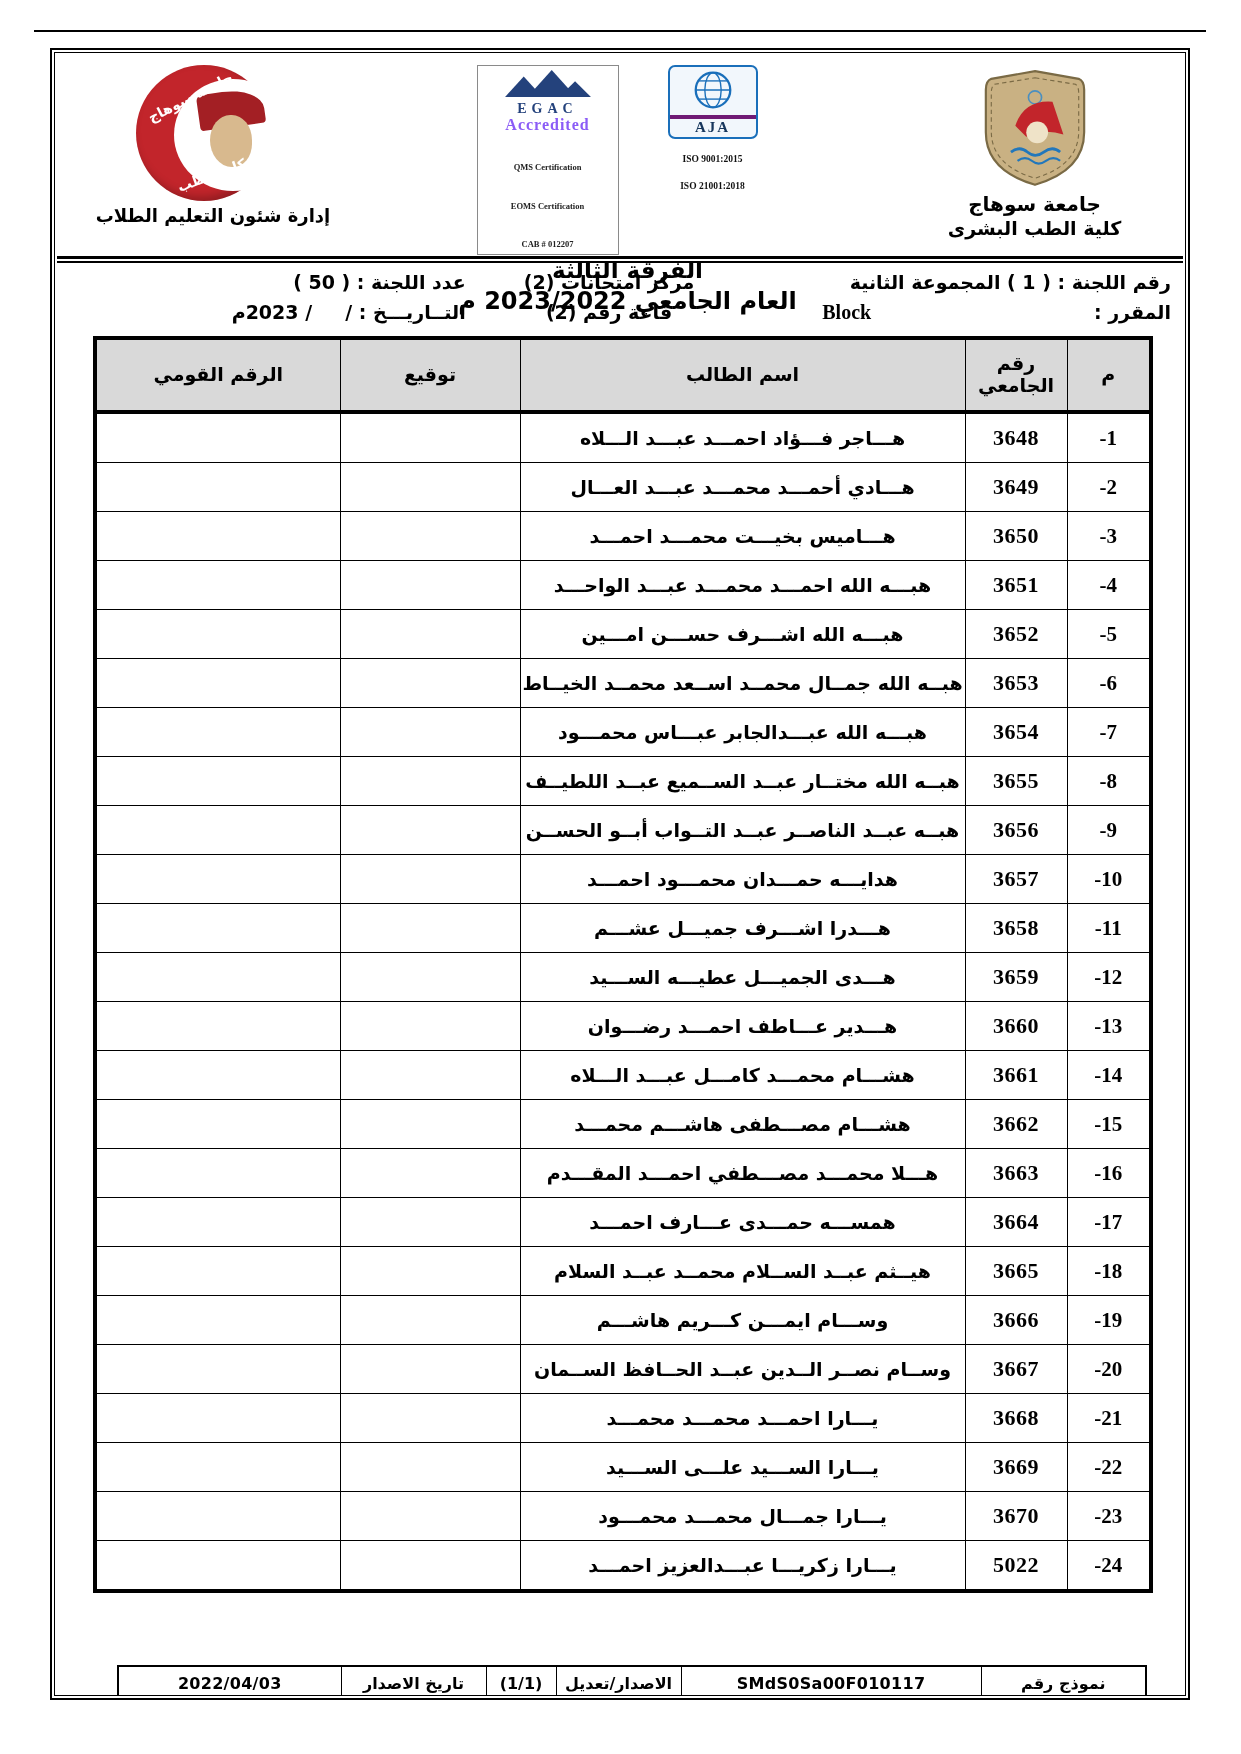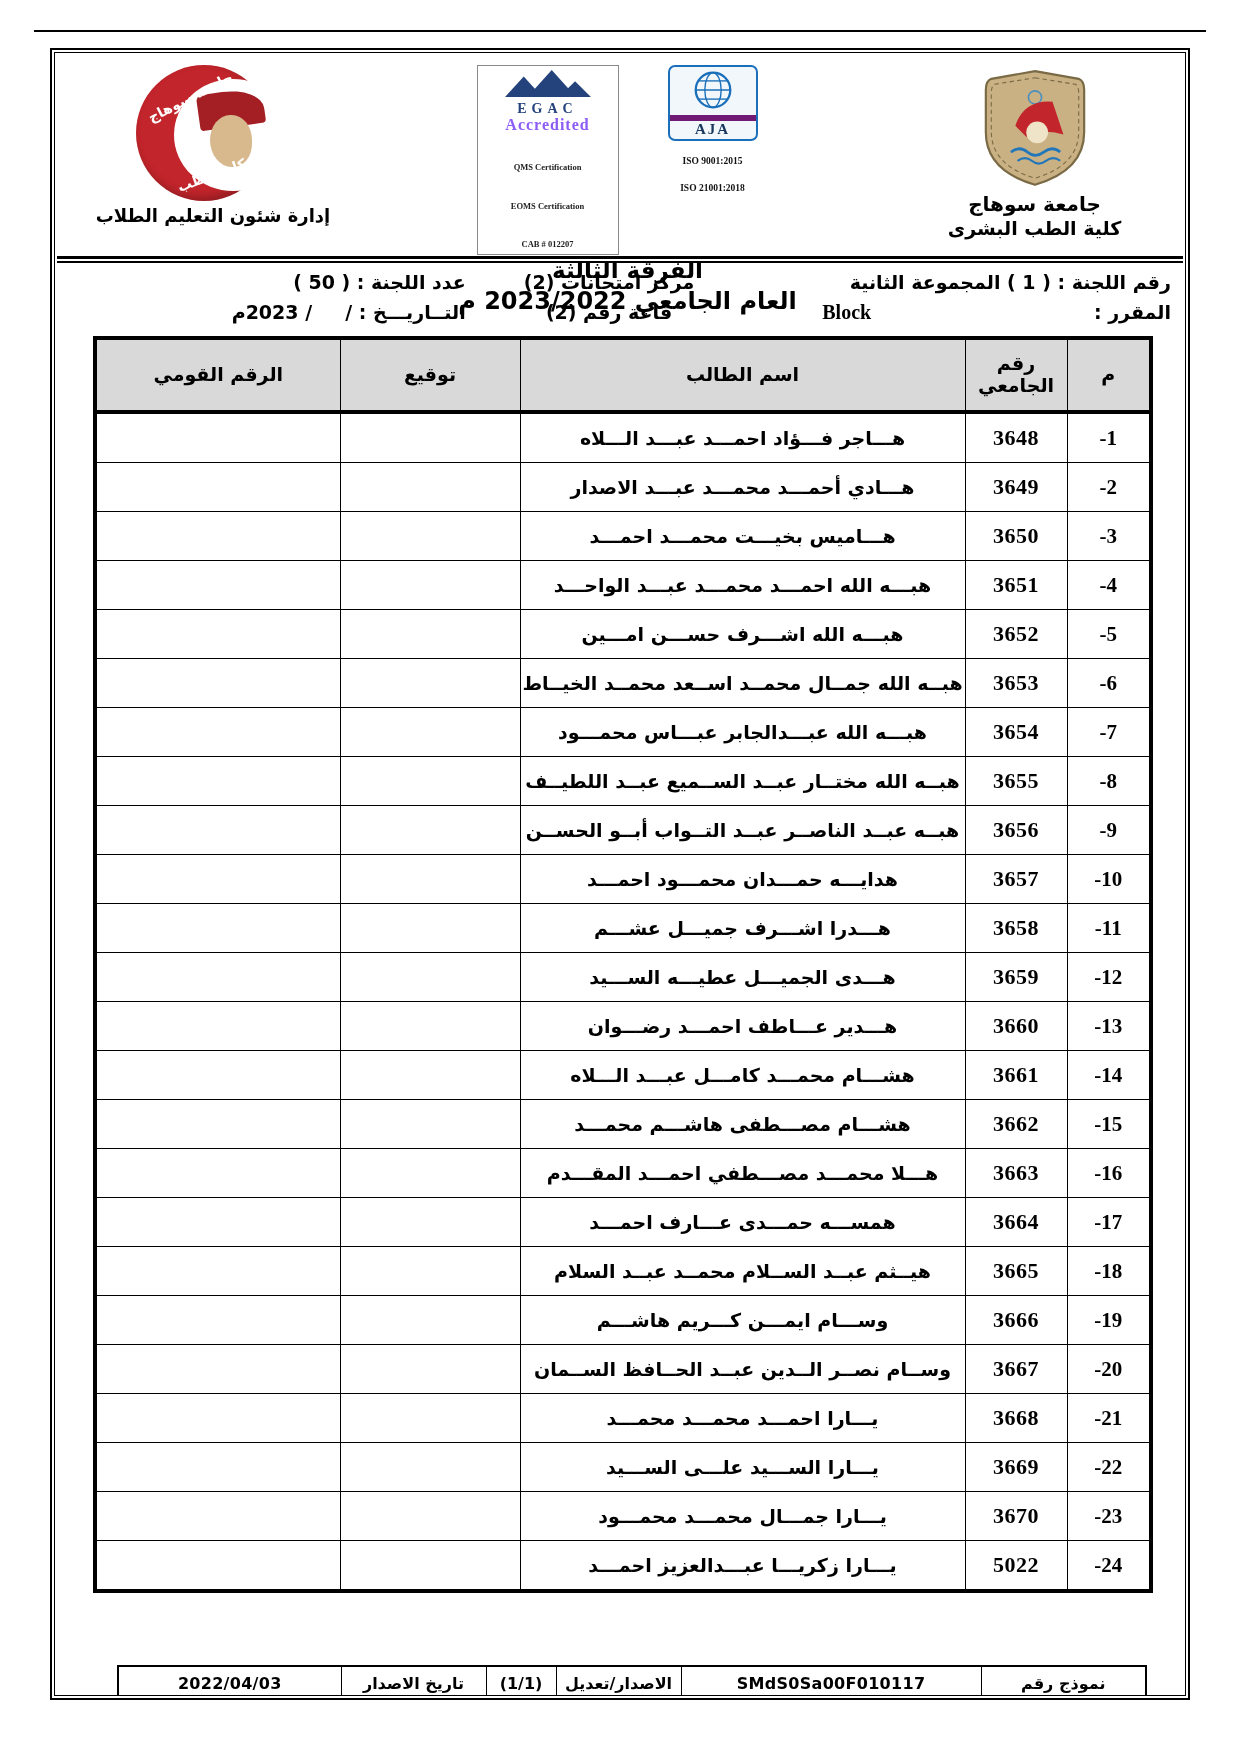--- a/index.html
+++ b/index.html
@@ -18,21 +18,21 @@
   .brand-right .uni-name{font-size:20px;line-height:1.3;font-family:"DejaVu Sans",sans-serif;}
   .brand-right .fac-name{font-size:19px;line-height:1.2;font-family:"DejaVu Sans",sans-serif;}
   .header-center{flex:1;text-align:center;}
   .accred-row{display:flex;direction:ltr;justify-content:center;align-items:flex-start;gap:28px;margin-top:2px;}
   .egac-box{width:132px;border:1px solid #8a8a8a;background:#fff;padding:3px 4px 4px;}
   .egac-name{color:#24427c;font-size:14px;letter-spacing:5px;font-family:"Liberation Serif",serif;}
   .egac-accredited{color:#8b5cf6;font-size:16px;letter-spacing:1px;margin-top:-1px;}
   .egac-line{font-size:8.5px;line-height:1.25;color:#222;margin-top:28px;}
   .aja-box{width:132px;text-align:center;}
   .aja-badge{border:2px solid #1a6fba;border-radius:7px;width:86px;margin:0 auto;background:#f2f7fc;padding:3px 0 1px;}
-  .aja-name{font-size:15px;color:#16365c;letter-spacing:2px;font-family:"Liberation Serif",serif;border-top:6px solid #701a75;margin-top:1px;}
+  .aja-name{font-size:15px;color:#16365c;letter-spacing:2px;font-family:"Liberation Serif",serif;border-top:4px solid #701a75;margin-top:1px;}
   .aja-line{font-size:9.5px;line-height:1.35;color:#111;margin-top:14px;}
   .doc-title-1{font-size:23px;margin-top:8px;font-family:"DejaVu Sans",sans-serif;}
   .doc-title-2{font-size:23px;margin-top:2px;font-family:"DejaVu Sans",sans-serif;}
   .doc-title-3{font-size:24px;margin-top:4px;font-family:"DejaVu Sans",sans-serif;}
   .brand-left{width:300px;text-align:center;}
   .crescent-wrap{position:relative;width:190px;height:138px;margin:0 auto;}
   .cres-outer{position:absolute;left:18px;top:2px;width:136px;height:136px;border-radius:50%;background:#c2252b;box-shadow:inset -4px -4px 8px rgba(0,0,0,.25);}
   .cres-inner{position:absolute;left:56px;top:16px;width:118px;height:112px;border-radius:50%;background:#fff;}
   .cres-headdress{position:absolute;left:80px;top:28px;width:66px;height:36px;background:#a31f24;border-radius:6px 60% 4px 4px;transform:rotate(-8deg);}
   .cres-face{position:absolute;left:92px;top:52px;width:42px;height:52px;background:#d8b98e;border-radius:50% 50% 46% 54%;}
@@ -182,21 +182,21 @@
           <tr>
             <td class="cell-index">-1</td>
             <td class="cell-seat">3648</td>
             <td class="cell-name">هـــاجر فـــؤاد احمـــد عبـــد الـــلاه</td>
             <td class="cell-sig"></td>
             <td class="cell-nid"></td>
           </tr>
           <tr>
             <td class="cell-index">-2</td>
             <td class="cell-seat">3649</td>
-            <td class="cell-name">هـــادي أحمـــد محمـــد عبـــد الاصدار</td>
+            <td class="cell-name">هـــادي أحمـــد محمـــد عبـــد العـــال</td>
             <td class="cell-sig"></td>
             <td class="cell-nid"></td>
           </tr>
           <tr>
             <td class="cell-index">-3</td>
             <td class="cell-seat">3650</td>
             <td class="cell-name">هـــاميس بخيـــت محمـــد احمـــد</td>
             <td class="cell-sig"></td>
             <td class="cell-nid"></td>
           </tr>

